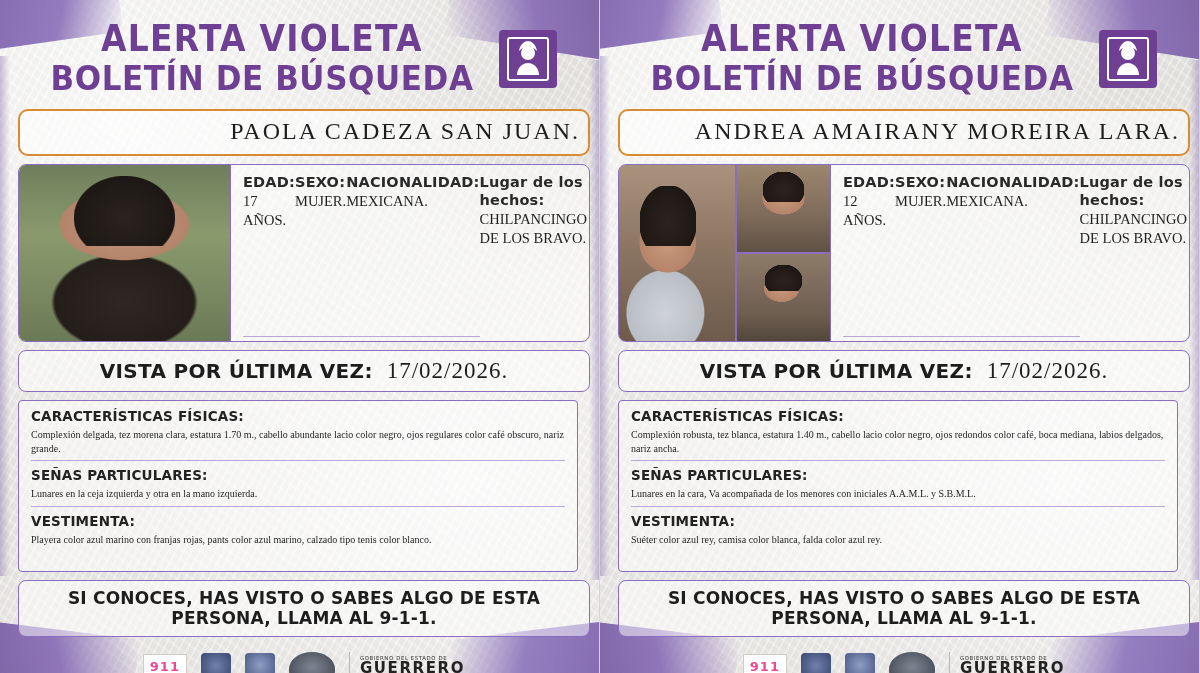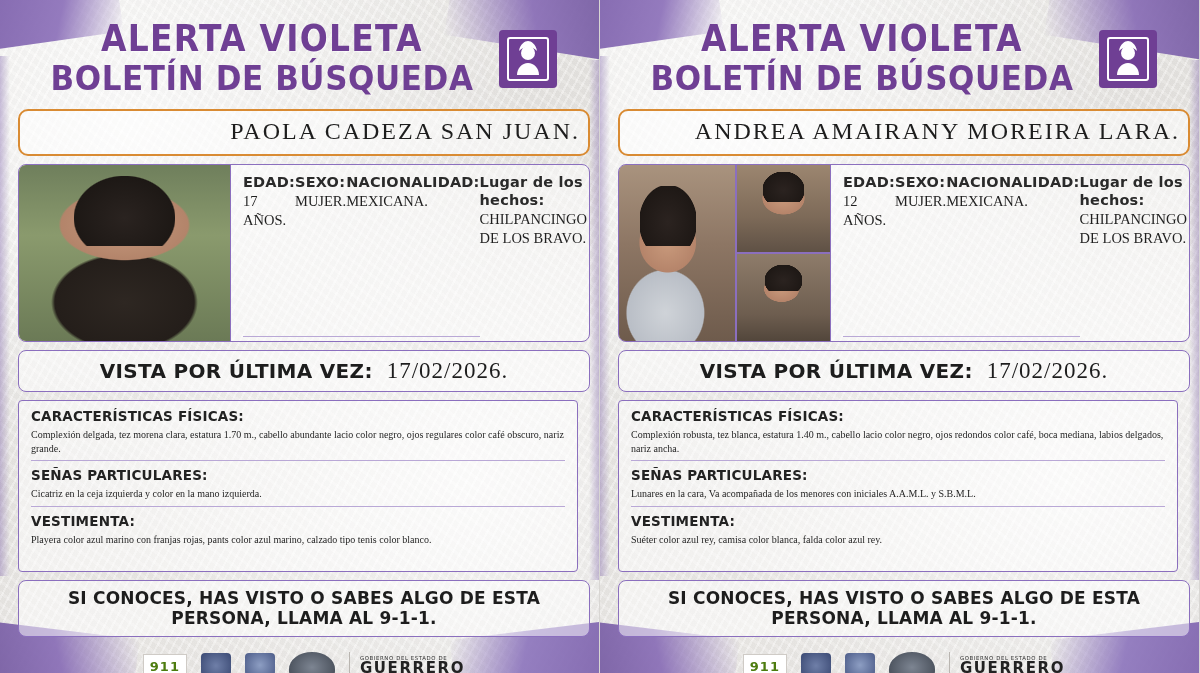--- a/index.html
+++ b/index.html
@@ -257,21 +257,21 @@
     gap: 14px;
     height: 44px;
   }
   .logo { display: flex; align-items: center; justify-content: center; }
   .logo-911 {
     width: 44px; height: 30px; background: #fff;
     border: 1px solid #cfcbc6;
     display: flex; flex-direction: column; align-items: center; justify-content: center;
     line-height: 1;
   }
-  .logo-911 .n { font-family:"DejaVu Sans",sans-serif; font-weight:700; font-size: 13px; color:#4d7c0f; letter-spacing:1px;}
+  .logo-911 .n { font-family:"DejaVu Sans",sans-serif; font-weight:700; font-size: 13px; color:#ec4899; letter-spacing:1px;}
   .logo-911 .s { font-family:"DejaVu Sans",sans-serif; font-size: 4.6px; color:#444; letter-spacing:.4px; margin-top:1px;}
   .logo-seal {
     width: 30px; height: 32px;
     background: radial-gradient(circle at 50% 40%, #6f7fa8 0%, #41507a 70%, #2e3a5c 100%);
     border-radius: 4px 4px 14px 14px;
     border: 1px solid #2b3css;
   }
   .logo-fgr {
     width: 30px; height: 32px;
     background: radial-gradient(circle at 50% 38%, #8d9ec3 0%, #50608c 72%, #35406a 100%);
@@ -351,21 +351,21 @@
       <span class="ls-date">17/02/2026.</span>
     </div>
 
     <div class="desc">
       <div class="desc-sec">
         <div class="d-label">CARACTERÍSTICAS FÍSICAS:</div>
         <div class="d-text">Complexión delgada, tez morena clara, estatura 1.70 m., cabello abundante lacio color negro, ojos regulares color café obscuro, nariz grande.</div>
       </div>
       <div class="desc-sec">
         <div class="d-label">SEÑAS PARTICULARES:</div>
-        <div class="d-text">Cicatriz en la ceja izquierda y color en la mano izquierda.</div>
+        <div class="d-text">Lunares en la ceja izquierda y otra en la mano izquierda.</div>
       </div>
       <div class="desc-sec last">
         <div class="d-label">VESTIMENTA:</div>
         <div class="d-text">Playera color azul marino con franjas rojas, pants color azul marino, calzado tipo tenis color blanco.</div>
       </div>
     </div>
 
     <div class="cta">SI CONOCES, HAS VISTO O SABES ALGO DE ESTA PERSONA, LLAMA AL 9-1-1.</div>
 
     <div class="footer">

